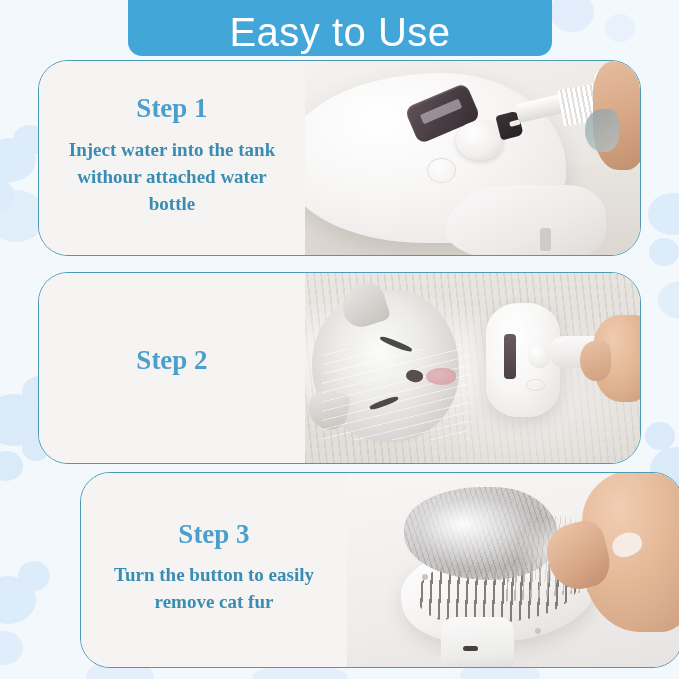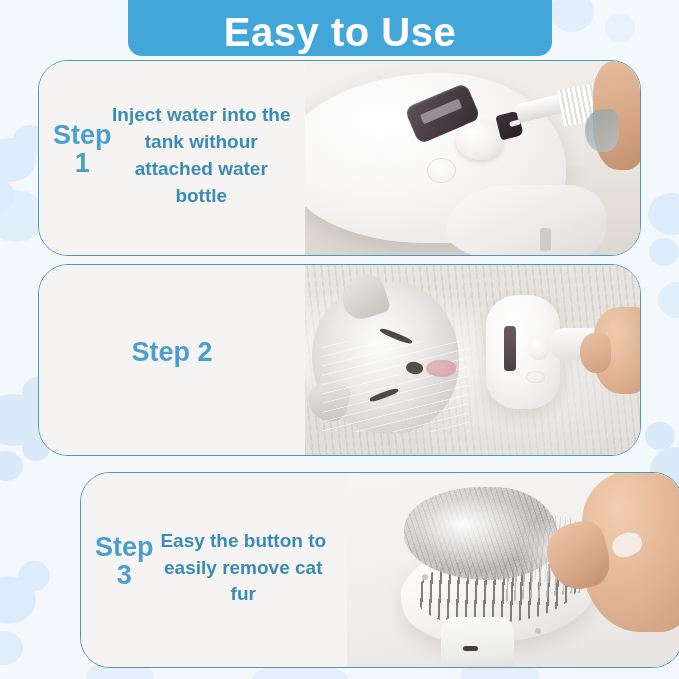--- a/index.html
+++ b/index.html
@@ -35,52 +35,53 @@
     border-radius: 14px;
     z-index: 3;
     display: flex;
     align-items: flex-end;
     justify-content: center;
     padding-bottom: 4px;
   }
   #banner-title {
     color: #ffffff;
     font-size: 40px;
-    font-weight: bold;
+    font-weight: normal;
     letter-spacing: 0.5px;
     line-height: 1;
     white-space: nowrap;
   }
 
   
   .card {
     position: absolute;
     left: 38px;
     width: 603px;
     border: 1.4px solid #4b9bb5;
     border-radius: 30px;
     overflow: hidden;
     background: #f5f4f2;
     display: flex;
     z-index: 2;
   }
   #card-1 { top: 60px;  height: 196px; }
-  #card-2 { top: 264px; height: 192px; }
+  #card-2 { top: 272px; height: 192px; }
   #card-3 { top: 472px; height: 196px; margin-left: 42px; }
 
   .card-text {
     width: 266px;
     flex: 0 0 266px;
     background: #f5f4f3;
     display: flex;
-    flex-direction: row;
+    flex-direction: column;
     align-items: center;
     justify-content: center;
     text-align: center;
     padding: 4px 14px 8px;
+    font-family: Liberation Serif, serif;
   }
   .step-label {
     color: #4c9fcd;
     font-size: 27px;
     font-weight: bold;
     margin-bottom: 14px;
     line-height: 1.05;
   }
   #card-2 .step-label { margin-bottom: 12px; }
   .step-desc {
@@ -498,21 +499,21 @@
     <div class="brush-mark"></div>
     <div class="brush-handle"></div>
     <div class="grip-bar"></div>
     <div class="hand"></div>
   </div>
 </div>
 
 <div class="card" id="card-3">
   <div class="card-text">
     <div class="step-label">Step 3</div>
-    <div class="step-desc">Easy the button to easily remove cat fur</div>
+    <div class="step-desc">Turn the button to easily remove cat fur</div>
   </div>
   <div class="card-photo" id="photo-3">
     <div class="plate"></div>
     <div class="slots"></div>
     <div class="pin-row"></div>
     <div class="screw-a"></div>
     <div class="screw-b"></div>
     <div class="screw-c"></div>
     <div class="neck"></div>
     <div class="usb-port"></div>

